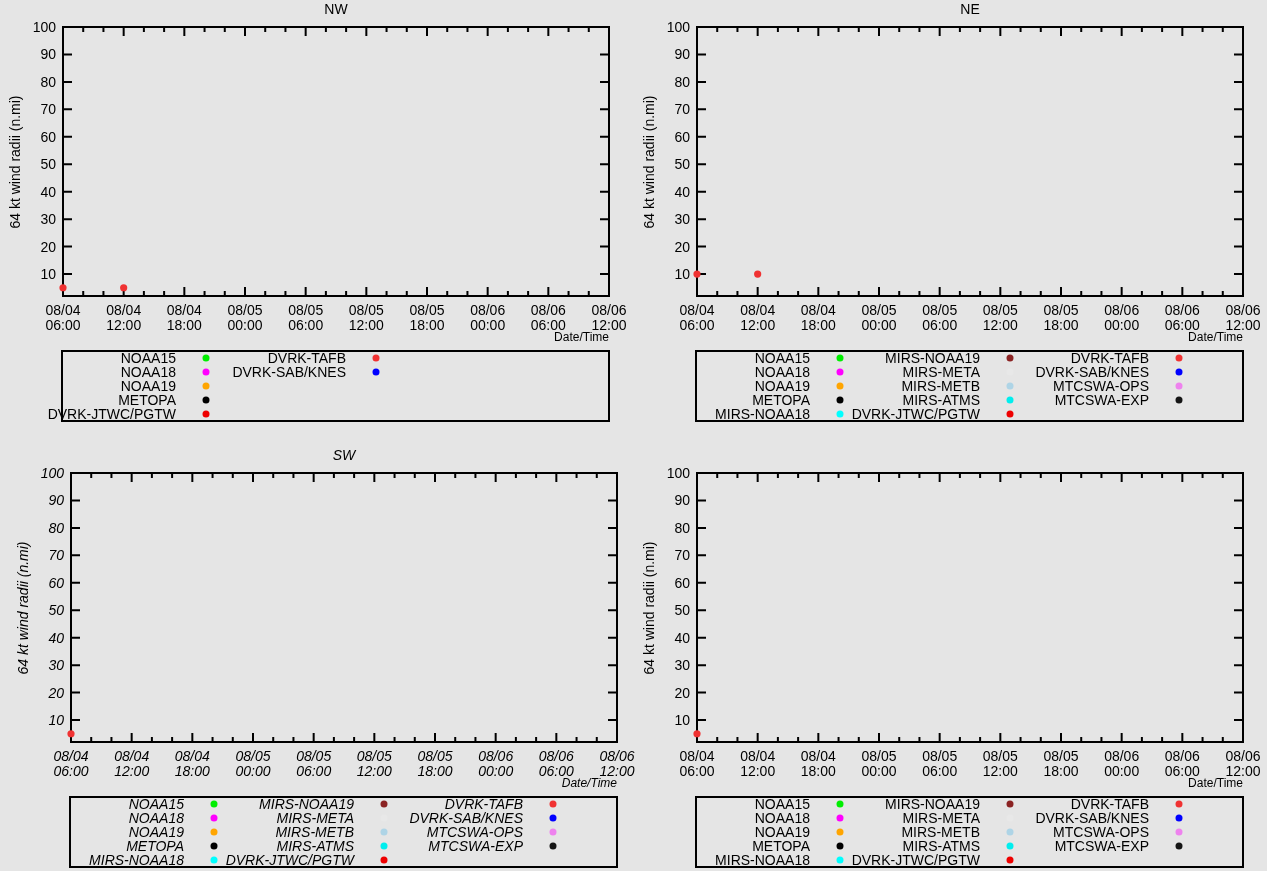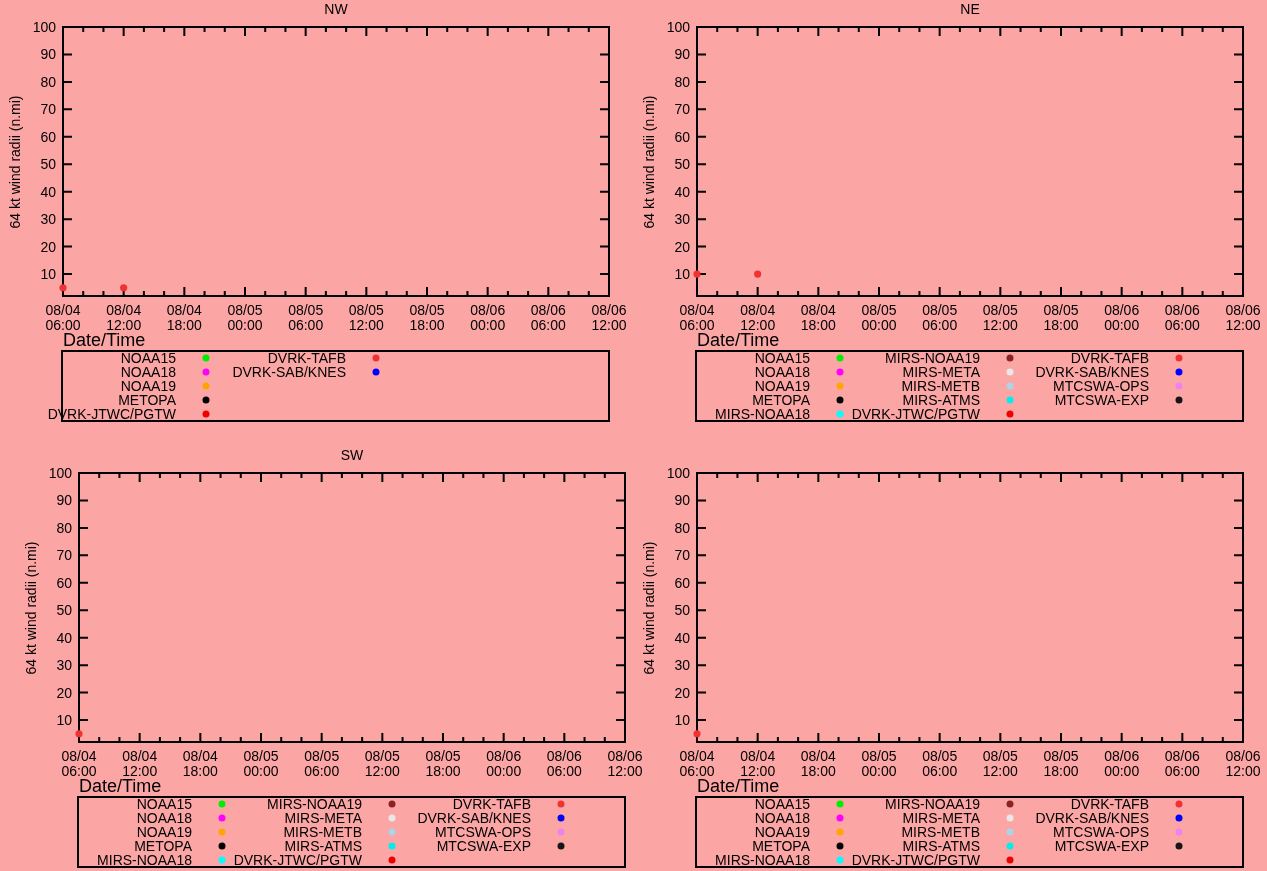--- a/index.html
+++ b/index.html
@@ -5,21 +5,21 @@
   html, body {
     margin: 0;
     padding: 0;
     background: #ffffff;
     font-family: "Liberation Sans", sans-serif;
   }
   .figure {
     position: relative;
     width: 1267px;
     height: 871px;
-    background: #fca5a5;
+    background: #e5e5e5;
     overflow: hidden;
     color: #000000;
   }
   .panel {
     position: absolute;
     width: 633px;
     height: 425px;
   }
   .plot-title {
     position: absolute;
@@ -44,22 +44,22 @@
     transform: rotate(-90deg);
     white-space: nowrap;
     font-size: 14px;
     color: #000000;
   }
   .x-label {
     position: absolute;
     left: 63px;
     top: 330px;
     width: 546px;
-    text-align: left;
-    font-size: 18px;
+    text-align: right;
+    font-size: 12px;
     color: #000000;
   }
   .plot-svg {
     position: absolute;
     left: 0;
     top: 0;
     overflow: visible;
   }
   .plot-svg text {
     font-family: "Liberation Sans", sans-serif;
@@ -197,21 +197,21 @@
         <circle cx="545" cy="358" r="3.5" fill="#f03232"></circle>
         <text x="515" y="377" text-anchor="end">DVRK-SAB/KNES</text>
         <circle cx="545" cy="372" r="3.5" fill="#0000ff"></circle>
         <text x="515" y="391" text-anchor="end">MTCSWA-OPS</text>
         <circle cx="545" cy="386" r="3.5" fill="#ee82ee"></circle>
         <text x="515" y="405" text-anchor="end">MTCSWA-EXP</text>
         <circle cx="545" cy="400" r="3.5" fill="#151515"></circle>
       </svg>
   </div>
 
-  <div class="panel" style="left:16px; top:446px;">
+  <div class="panel" style="left:8px; top:446px;font-style:italic;">
     <div class="plot-title">SW</div>
     <div class="y-label-wrap">
       <span class="y-label">64 kt wind radii (n.mi)</span>
     </div>
     <div class="x-label">Date/Time</div>
     <svg class="plot-svg" width="633" height="425" viewBox="0 0 633 425">
         <text x="56" y="279.0408163265306" text-anchor="end">10</text>
         <text x="56" y="251.59183673469389" text-anchor="end">20</text>
         <text x="56" y="224.14285714285717" text-anchor="end">30</text>
         <text x="56" y="196.69387755102042" text-anchor="end">40</text>

